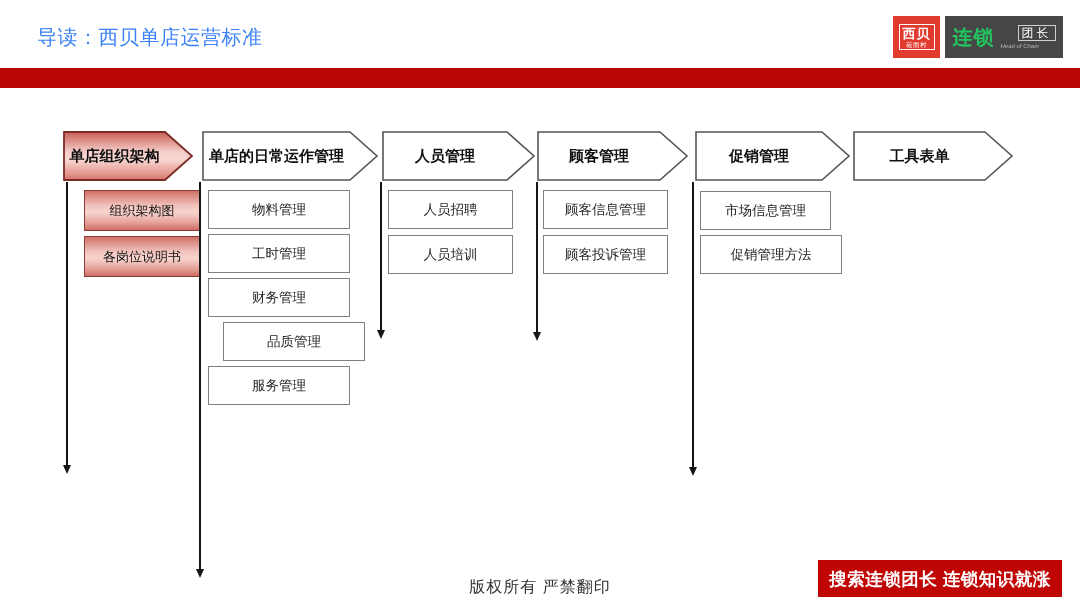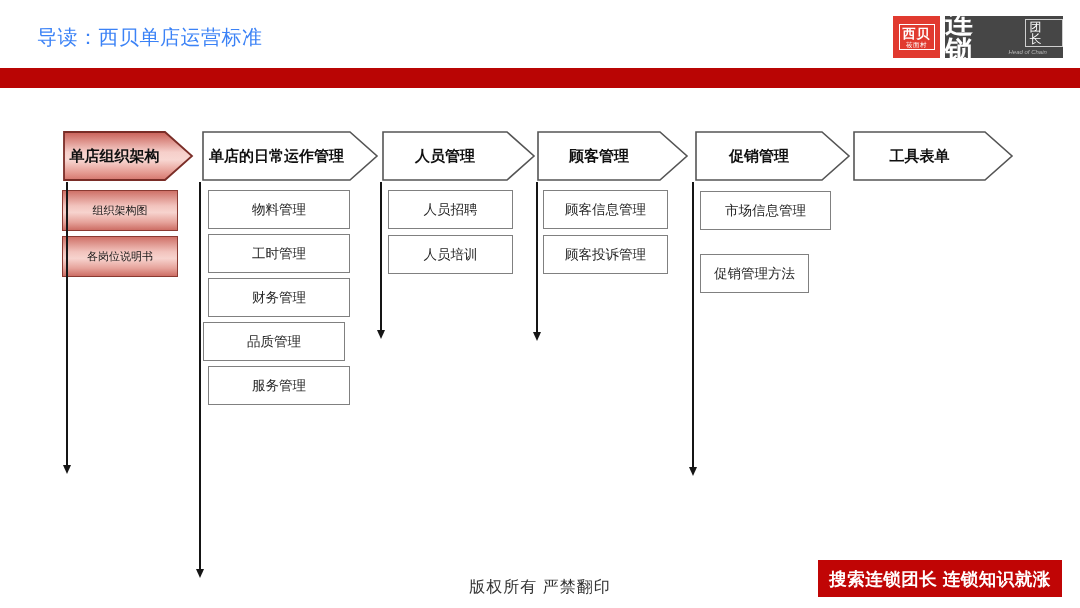--- a/index.html
+++ b/index.html
@@ -7,34 +7,34 @@
   .slide{position:relative;width:1080px;height:608px;background:#ffffff;overflow:hidden;}
 
   .page-title{position:absolute;left:37px;top:24px;font-size:20px;font-weight:normal;color:#3b82f6;letter-spacing:0.5px;}
 
   .logo-xibei{position:absolute;left:893px;top:16px;width:47px;height:42px;background:#e13a2f;display:flex;align-items:center;justify-content:center;}
   .logo-xibei-frame{border:1px solid #ffffff;padding:2px 3px 1px 3px;text-align:center;line-height:1;}
   .logo-xibei-name{font-size:13px;font-weight:bold;color:#ffffff;letter-spacing:1px;}
   .logo-xibei-sub{font-size:6.5px;color:#ffffff;margin-top:2px;letter-spacing:0.5px;}
 
   .logo-chain{position:absolute;left:945px;top:16px;width:118px;height:42px;background:#464646;display:flex;align-items:center;justify-content:center;gap:6px;}
-  .logo-chain-main{font-size:28px;font-weight:bold;color:#ffffff;line-height:1;letter-spacing:1px;}
+  .logo-chain-main{font-size:20px;font-weight:bold;color:#22c55e;line-height:1;letter-spacing:1px;}
   .logo-chain-right{display:flex;flex-direction:column;align-items:flex-start;line-height:1;}
   .logo-chain-badge{font-size:12px;color:#ffffff;border:1px solid #cfcfcf;padding:1px 3px;letter-spacing:3px;margin-left:17px;}
   .logo-chain-tagline{font-size:6px;font-style:italic;color:#b5b5b5;margin-top:2px;}
 
   .accent-bar{position:absolute;left:0;top:68px;width:1080px;height:20px;background:#b90504;}
 
   .chev{position:absolute;top:131px;height:50px;}
   .chev svg{position:absolute;left:0;top:0;overflow:visible;}
   .chev-label{position:absolute;left:0;top:0;bottom:0;right:27px;display:flex;align-items:center;justify-content:center;font-size:15px;font-weight:bold;color:#101010;white-space:nowrap;}
 
-  .pbox{position:absolute;left:62px;width:116px;height:41px;border:1.5px solid #8a3a32;
+  .pbox{position:absolute;left:84px;width:116px;height:41px;border:1.5px solid #8a3a32;
     background:linear-gradient(180deg,#cf7168 0%,#f2c3bd 38%,#f7d3ce 55%,#e6a39b 80%,#cd6e65 100%);
-    display:flex;align-items:center;justify-content:center;font-size:11px;color:#141414;box-sizing:border-box;}
+    display:flex;align-items:center;justify-content:center;font-size:13px;color:#141414;box-sizing:border-box;}
   .wbox{position:absolute;height:39px;border:1.5px solid #808080;background:#ffffff;
     display:flex;align-items:center;justify-content:center;font-size:13.5px;color:#262626;box-sizing:border-box;}
 
   .varrow{position:absolute;width:1.5px;background:#151515;}
   .varrow::after{content:"";position:absolute;bottom:-9px;left:-3.5px;width:0;height:0;
     border-left:4.5px solid transparent;border-right:4.5px solid transparent;border-top:9px solid #151515;}
 
   .copyright{position:absolute;left:0;top:577px;width:1080px;text-align:center;font-size:16px;color:#333333;letter-spacing:1px;}
 
   .banner{position:absolute;left:818px;top:560px;width:244px;height:37px;background:#c00505;color:#ffffff;
@@ -114,31 +114,31 @@
     </svg>
     <div class="chev-label">工具表单</div>
   </div>
 
   <div class="pbox" style="top:190px;">组织架构图</div>
   <div class="pbox" style="top:236px;">各岗位说明书</div>
 
   <div class="wbox" style="left:208px;width:142px;top:190px;">物料管理</div>
   <div class="wbox" style="left:208px;width:142px;top:234px;">工时管理</div>
   <div class="wbox" style="left:208px;width:142px;top:278px;">财务管理</div>
-  <div class="wbox" style="left:203px;width:142px;top:322px;">品质管理</div>
+  <div class="wbox" style="left:223px;width:142px;top:322px;">品质管理</div>
   <div class="wbox" style="left:208px;width:142px;top:366px;text-align:right;">服务管理</div>
 
   <div class="wbox" style="left:388px;width:125px;top:190px;">人员招聘</div>
   <div class="wbox" style="left:543px;width:125px;top:190px;">顾客信息管理</div>
 
   <div class="wbox" style="left:388px;width:125px;top:235px;">人员培训</div>
   <div class="wbox" style="left:543px;width:125px;top:235px;">顾客投诉管理</div>
 
   <div class="wbox" style="left:700px;width:131px;top:191px;">市场信息管理</div>
-  <div class="wbox" style="left:700px;width:109px;top:235px;margin-top:19px;">促销管理方法</div>
+  <div class="wbox" style="left:700px;width:142px;top:235px;">促销管理方法</div>
 
   <div class="varrow" style="left:66px;top:182px;height:283px;"></div>
   <div class="varrow" style="left:199px;top:182px;height:387px;"></div>
   <div class="varrow" style="left:380px;top:182px;height:148px;"></div>
   <div class="varrow" style="left:536px;top:182px;height:150px;"></div>
   <div class="varrow" style="left:692px;top:182px;height:285px;"></div>
 
   <div class="copyright">版权所有 严禁翻印</div>
   <div class="banner">搜索连锁团长 连锁知识就涨</div>
 

